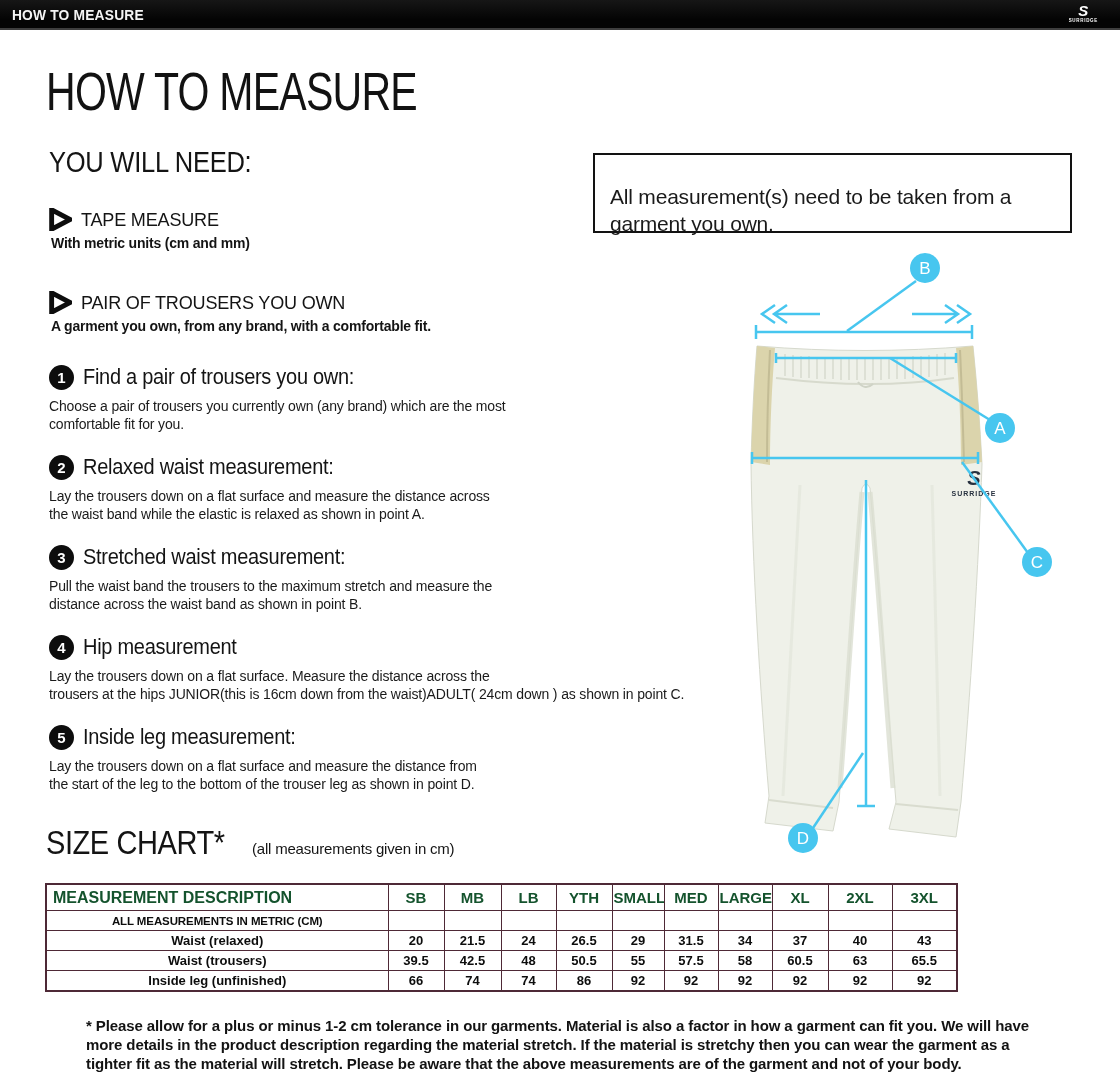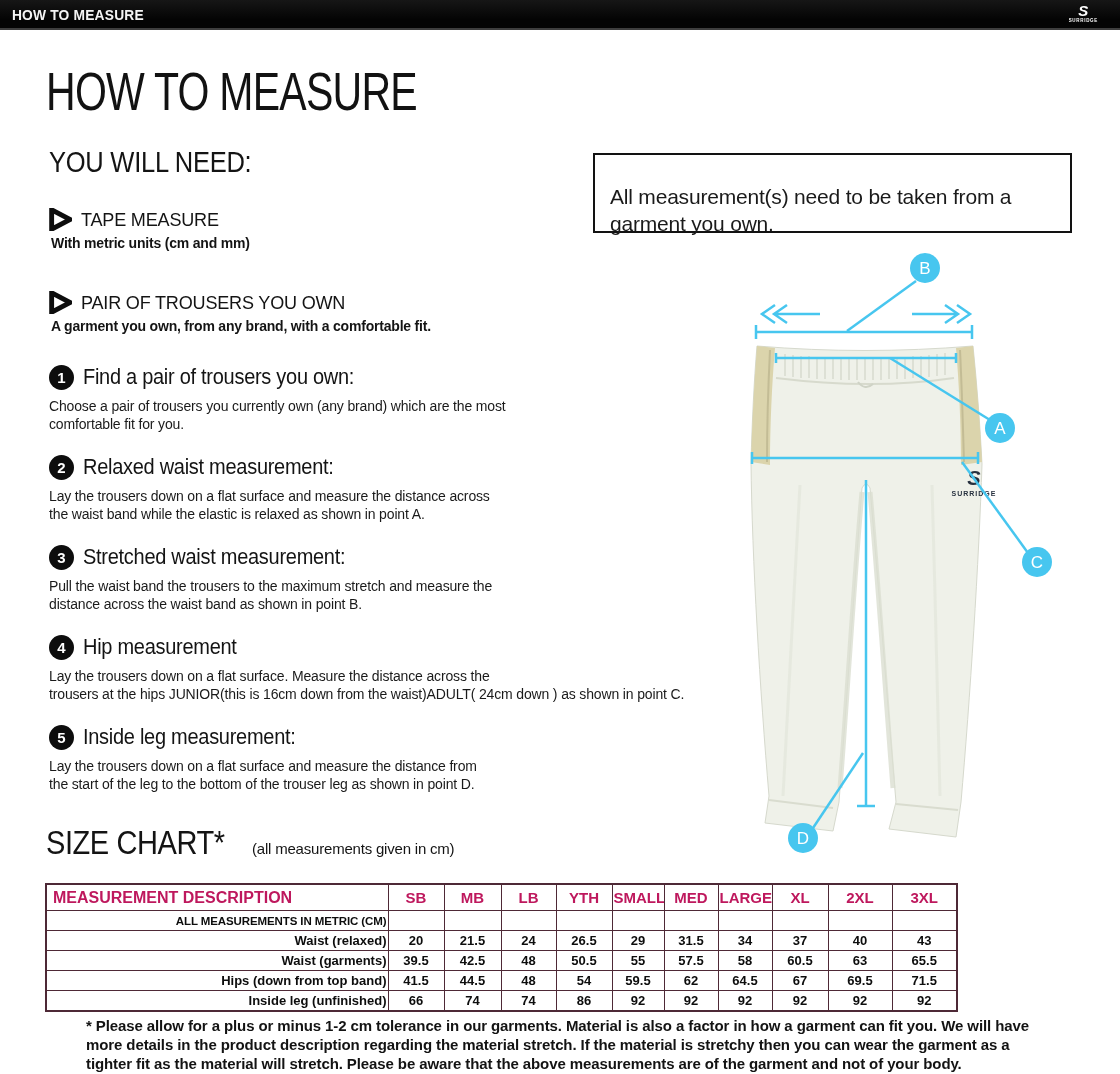--- a/index.html
+++ b/index.html
@@ -72,25 +72,25 @@
   .chart-sub{position:absolute;left:252px;top:840px;font-size:15px;font-weight:400;letter-spacing:-.2px;}
   table.size-chart{
     position:absolute;left:45px;top:883px;border-collapse:collapse;table-layout:fixed;
     width:911px;
   }
   table.size-chart th,table.size-chart td{
     border:1px solid #4e2936;overflow:hidden;white-space:nowrap;
   }
   table.size-chart{border:2px solid #4e2936;}
   table.size-chart thead th{
-    height:23px;font-size:15px;font-weight:700;text-align:center;color:#be185d;
+    height:23px;font-size:15px;font-weight:700;text-align:center;color:#14532d;
   }
   table.size-chart thead th.desc{font-size:16px;text-align:left;padding-left:6px;}
   table.size-chart tbody td{height:17px;font-size:13px;font-weight:700;text-align:center;color:#0d0d0d;}
-  table.size-chart tbody td.desc{text-align:right;font-size:13px;}
+  table.size-chart tbody td.desc{text-align:center;font-size:13px;}
   table.size-chart tbody tr.metric-row td.desc{font-size:11.5px;letter-spacing:-.1px;}
   
   .footnote{
     position:absolute;left:38px;top:1016px;width:1066px;
     font-size:15px;font-weight:700;letter-spacing:-.1px;line-height:19px;
     white-space:pre-line;color:#131313;margin-left:48px;
   }
 </style>
 </head>
 <body>
@@ -324,46 +324,33 @@
         <td>24</td>
         <td>26.5</td>
         <td>29</td>
         <td>31.5</td>
         <td>34</td>
         <td>37</td>
         <td>40</td>
         <td>43</td>
       </tr>
       <tr>
-        <td class="desc">Waist (garments)</td>
+        <td class="desc">Waist (trousers)</td>
         <td>39.5</td>
         <td>42.5</td>
         <td>48</td>
         <td>50.5</td>
         <td>55</td>
         <td>57.5</td>
         <td>58</td>
         <td>60.5</td>
         <td>63</td>
         <td>65.5</td>
       </tr>
       <tr>
-        <td class="desc">Hips (down from top band)</td>
-        <td>41.5</td>
-        <td>44.5</td>
-        <td>48</td>
-        <td>54</td>
-        <td>59.5</td>
-        <td>62</td>
-        <td>64.5</td>
-        <td>67</td>
-        <td>69.5</td>
-        <td>71.5</td>
-      </tr>
-      <tr>
         <td class="desc">Inside leg (unfinished)</td>
         <td>66</td>
         <td>74</td>
         <td>74</td>
         <td>86</td>
         <td>92</td>
         <td>92</td>
         <td>92</td>
         <td>92</td>
         <td>92</td>

